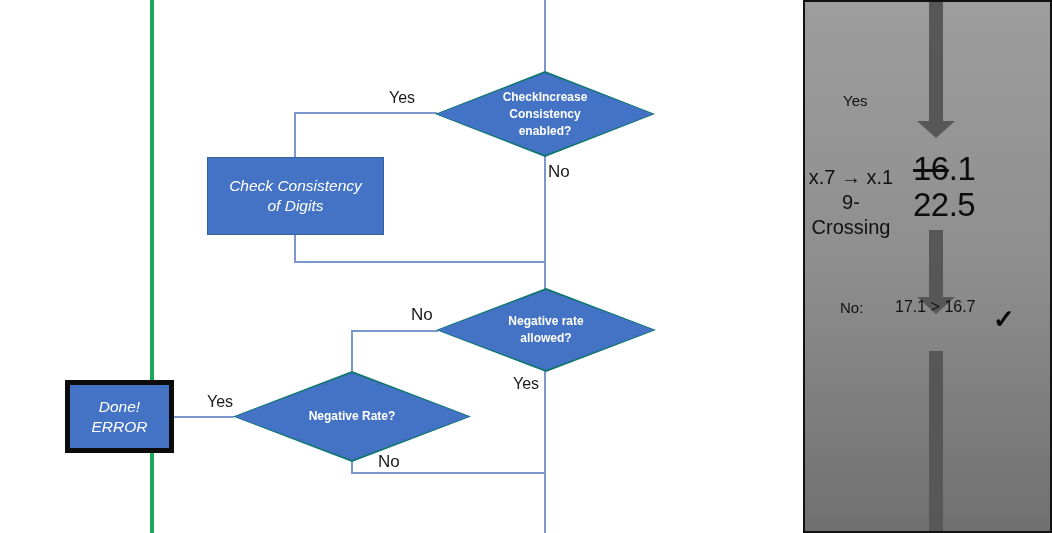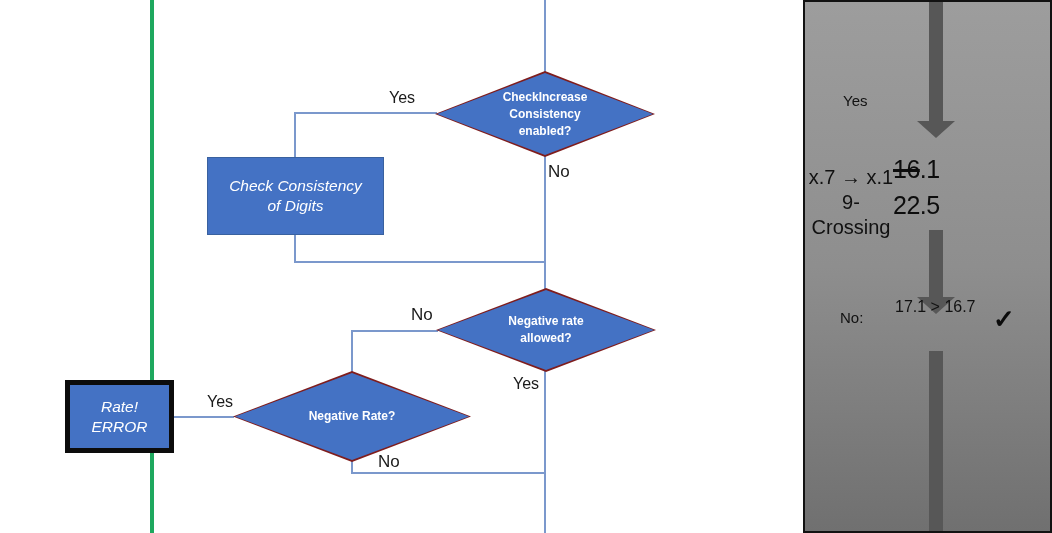--- a/index.html
+++ b/index.html
@@ -29,21 +29,21 @@
     left: 150px; top: 0; width: 4px; height: 533px;
     background: #1ea85e;
     z-index: 2;
   }
 
   
   .diamond {
     position: absolute;
     z-index: 3;
     clip-path: polygon(50% 0%, 100% 50%, 50% 100%, 0% 50%);
-    background: #7f1d1d;
+    background: #0f766e;
   }
   .diamond .fill {
     position: absolute;
     left: 2px; top: 2px; right: 2px; bottom: 2px;
     clip-path: polygon(50% 0%, 100% 50%, 50% 100%, 0% 50%);
     background: #4472c4;
   }
   .diamond .dlabel {
     position: absolute;
     left: 0; top: 0; width: 100%; height: 100%;
@@ -110,23 +110,23 @@
   .crossing {
     position: absolute;
     left: 0; top: 163px; width: 92px;
     text-align: center;
     color: #111111;
     font-size: 20px;
     line-height: 25px;
   }
   .bignum {
     position: absolute;
-    left: 88px; top: 149px;
+    left: 108px; top: 149px;
     color: #0d0d0d;
-    font-size: 25px;
+    font-size: 33px;
     line-height: 36px;
     letter-spacing: -0.5px;
   }
   .strike {
     text-decoration: line-through;
     text-decoration-thickness: 3px;
   }
   .cmp { font-size: 16px; }
   .check {
     position: absolute;
@@ -168,21 +168,21 @@
     <div class="fill"></div>
     <div class="dlabel pre">Negative rate
 allowed?</div>
   </div>
 
   <div class="diamond" style="left:233px; top:371px; width:238px; height:91px;">
     <div class="fill"></div>
     <div class="dlabel">Negative Rate?</div>
   </div>
 
-  <div class="proc terminal pre" style="left:65px; top:380px; width:109px; height:73px;">Rate!
+  <div class="proc terminal pre" style="left:65px; top:380px; width:109px; height:73px;">Done!
 ERROR</div>
 
   <div class="blabel" style="left:389px; top:88px;">Yes</div>
   <div class="blabel" style="left:548px; top:162px; font-size:17px;">No</div>
   <div class="blabel" style="left:411px; top:305px; font-size:17px;">No</div>
   <div class="blabel" style="left:513px; top:374px;">Yes</div>
   <div class="blabel" style="left:207px; top:392px;">Yes</div>
   <div class="blabel" style="left:378px; top:452px; font-size:17px;">No</div>
 
   <div class="panel">
@@ -198,21 +198,21 @@
     </div>
 
     <div class="bignum">
       <div><span class="strike">16</span><span>.1</span></div>
       <div>22.5</div>
     </div>
 
     <div class="shaft" style="left:124px; top:228px; height:68px;"></div>
     <div class="ahead" style="left:112px; top:295px;"></div>
 
-    <div class="ptext" style="left:35px; top:306px;">No:</div>
+    <div class="ptext" style="left:35px; top:296px;">No:</div>
     <div class="ptext cmp" style="left:90px; top:295px;">17.1 &gt; 16.7</div>
     <div class="check">✓</div>
 
     <div class="shaft" style="left:124px; top:349px; height:180px;"></div>
 
   </div>
 
 </div>
 
 </body></html>

